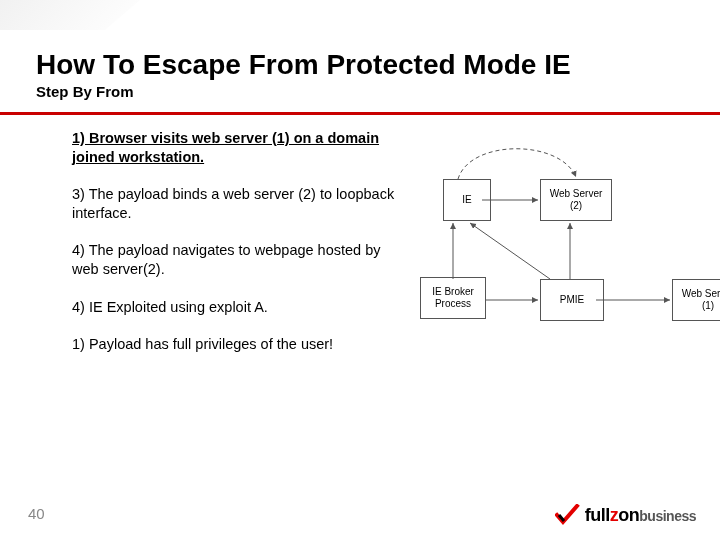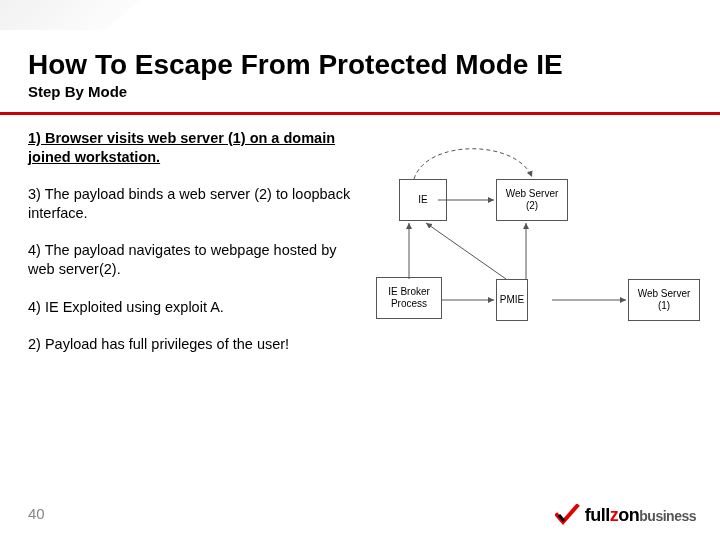--- a/index.html
+++ b/index.html
@@ -14,21 +14,21 @@
   }
   .corner-accent {
     position: absolute;
     top: 0; left: 0;
     width: 140px; height: 30px;
     background: linear-gradient(135deg, #e8e8e8 0%, #ffffff 100%);
     clip-path: polygon(0 0, 100% 0, 75% 100%, 0 100%);
     opacity: 0.6;
   }
   .title-block {
-    padding: 50px 28px 6px 28px;
+    padding: 50px 28px 6px 36px;
   }
   .title {
     font-size: 28px;
     font-weight: 700;
     line-height: 1.1;
   }
   .subtitle {
     font-size: 15px;
     font-weight: 700;
     margin-top: 2px;
@@ -38,20 +38,21 @@
     background: #c90000;
     margin: 6px 0 0 0;
   }
   .content {
     display: flex;
     padding: 14px 10px 0 28px;
     gap: 8px;
   }
   .steps {
     width: 330px;
+    margin-left: 44px;
   }
   .step {
     font-size: 14.5px;
     line-height: 1.32;
     margin-bottom: 18px;
   }
   .step.current {
     font-weight: 700;
     text-decoration: underline;
   }
@@ -107,42 +108,42 @@
     pointer-events: none;
   }
 </style>
 </head>
 <body>
 
 <div class="corner-accent"></div>
 
 <div class="title-block">
   <div class="title">How To Escape From Protected Mode IE</div>
-  <div class="subtitle">Step By Mode</div>
+  <div class="subtitle">Step By From</div>
 </div>
 <div class="red-rule"></div>
 
 <div class="content">
   <div class="steps">
     <div class="step current">1) Browser visits web server (1) on a domain joined workstation.</div>
     <div class="step">3) The payload binds a web server (2) to loopback interface.</div>
     <div class="step">4) The payload navigates to webpage hosted by web server(2).</div>
     <div class="step">4) IE Exploited using exploit A.</div>
-    <div class="step">2) Payload has full privileges of the user!</div>
+    <div class="step">1) Payload has full privileges of the user!</div>
   </div>
 
   <div class="diagram">
 
     <div class="dbox" style="left:33px; top:50px; width:48px; height:42px;">IE</div>
     <div class="dbox" style="left:130px; top:50px; width:72px; height:42px; white-space:pre-line;">Web Server
 (2)</div>
 
     <div class="dbox" style="left:10px; top:148px; width:66px; height:42px; white-space:pre-line;">IE Broker
 Process</div>
-    <div class="dbox" style="left:130px; top:150px; width:32px; height:42px;">PMIE</div>
+    <div class="dbox" style="left:130px; top:150px; width:64px; height:42px;">PMIE</div>
     <div class="dbox" style="left:262px; top:150px; width:72px; height:42px; white-space:pre-line;">Web Server
 (1)</div>
 
     <svg class="arrows">
       <defs>
         <marker id="arr" markerWidth="8" markerHeight="8" refX="6" refY="3" orient="auto">
           <path d="M0,0 L6,3 L0,6 Z" fill="#555"></path>
         </marker>
       </defs>
 

